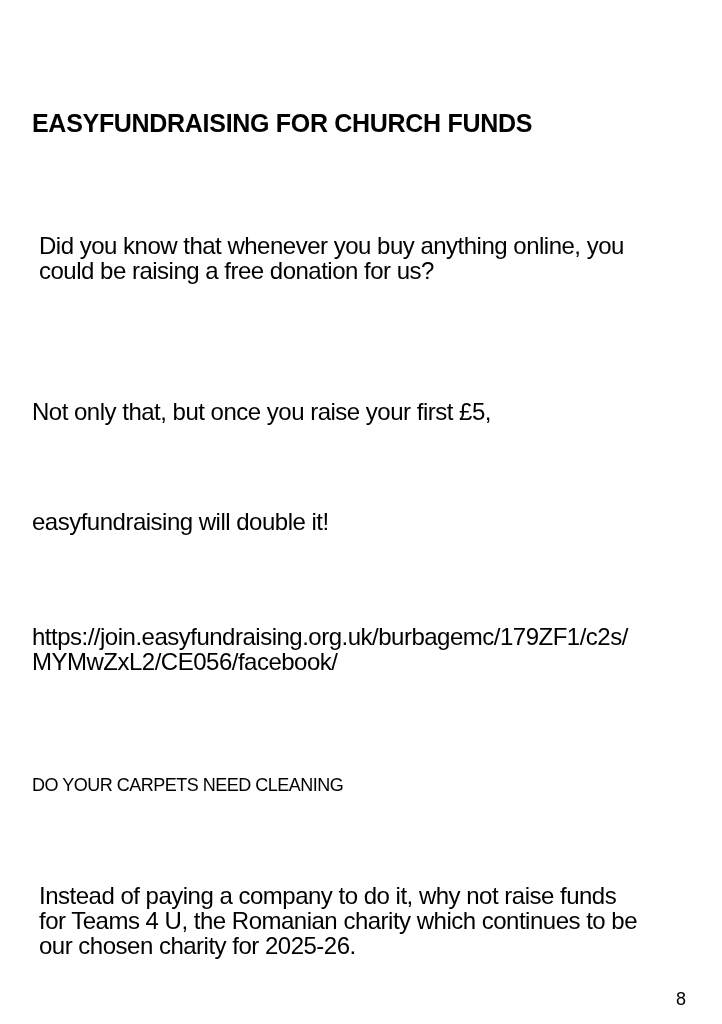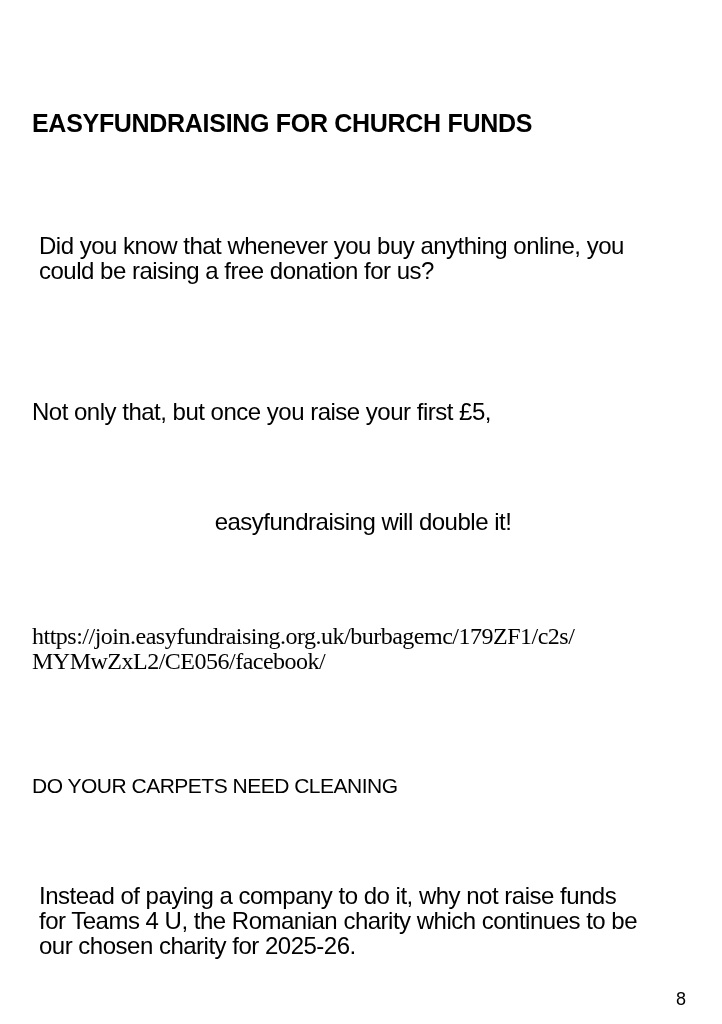--- a/index.html
+++ b/index.html
@@ -24,24 +24,24 @@
     white-space: pre;
   }
   .headline {
     font-size: 25px;
     font-weight: bold;
     margin: 0 0 22px 0;
     letter-spacing: -0.3px;
   }
   .para { margin: 0 0 9px 7px; }
   .para-tight { margin: 7px 0 10px 0; }
-  .para-double { margin: 0 0 15px 0; text-align: center; }
-  .para-url { margin: 0 0 24px 0; font-family: Liberation Serif, serif; }
+  .para-double { margin: 0 0 15px 0; }
+  .para-url { margin: 0 0 24px 0; }
   .section-title {
-    font-size: 21px;
+    font-size: 18px;
     font-weight: normal;
     margin: 0 0 10px 0;
   }
   .page-number {
     position: absolute;
     right: 36px;
     bottom: 14px;
     font-size: 18px;
     letter-spacing: 0;
   }

